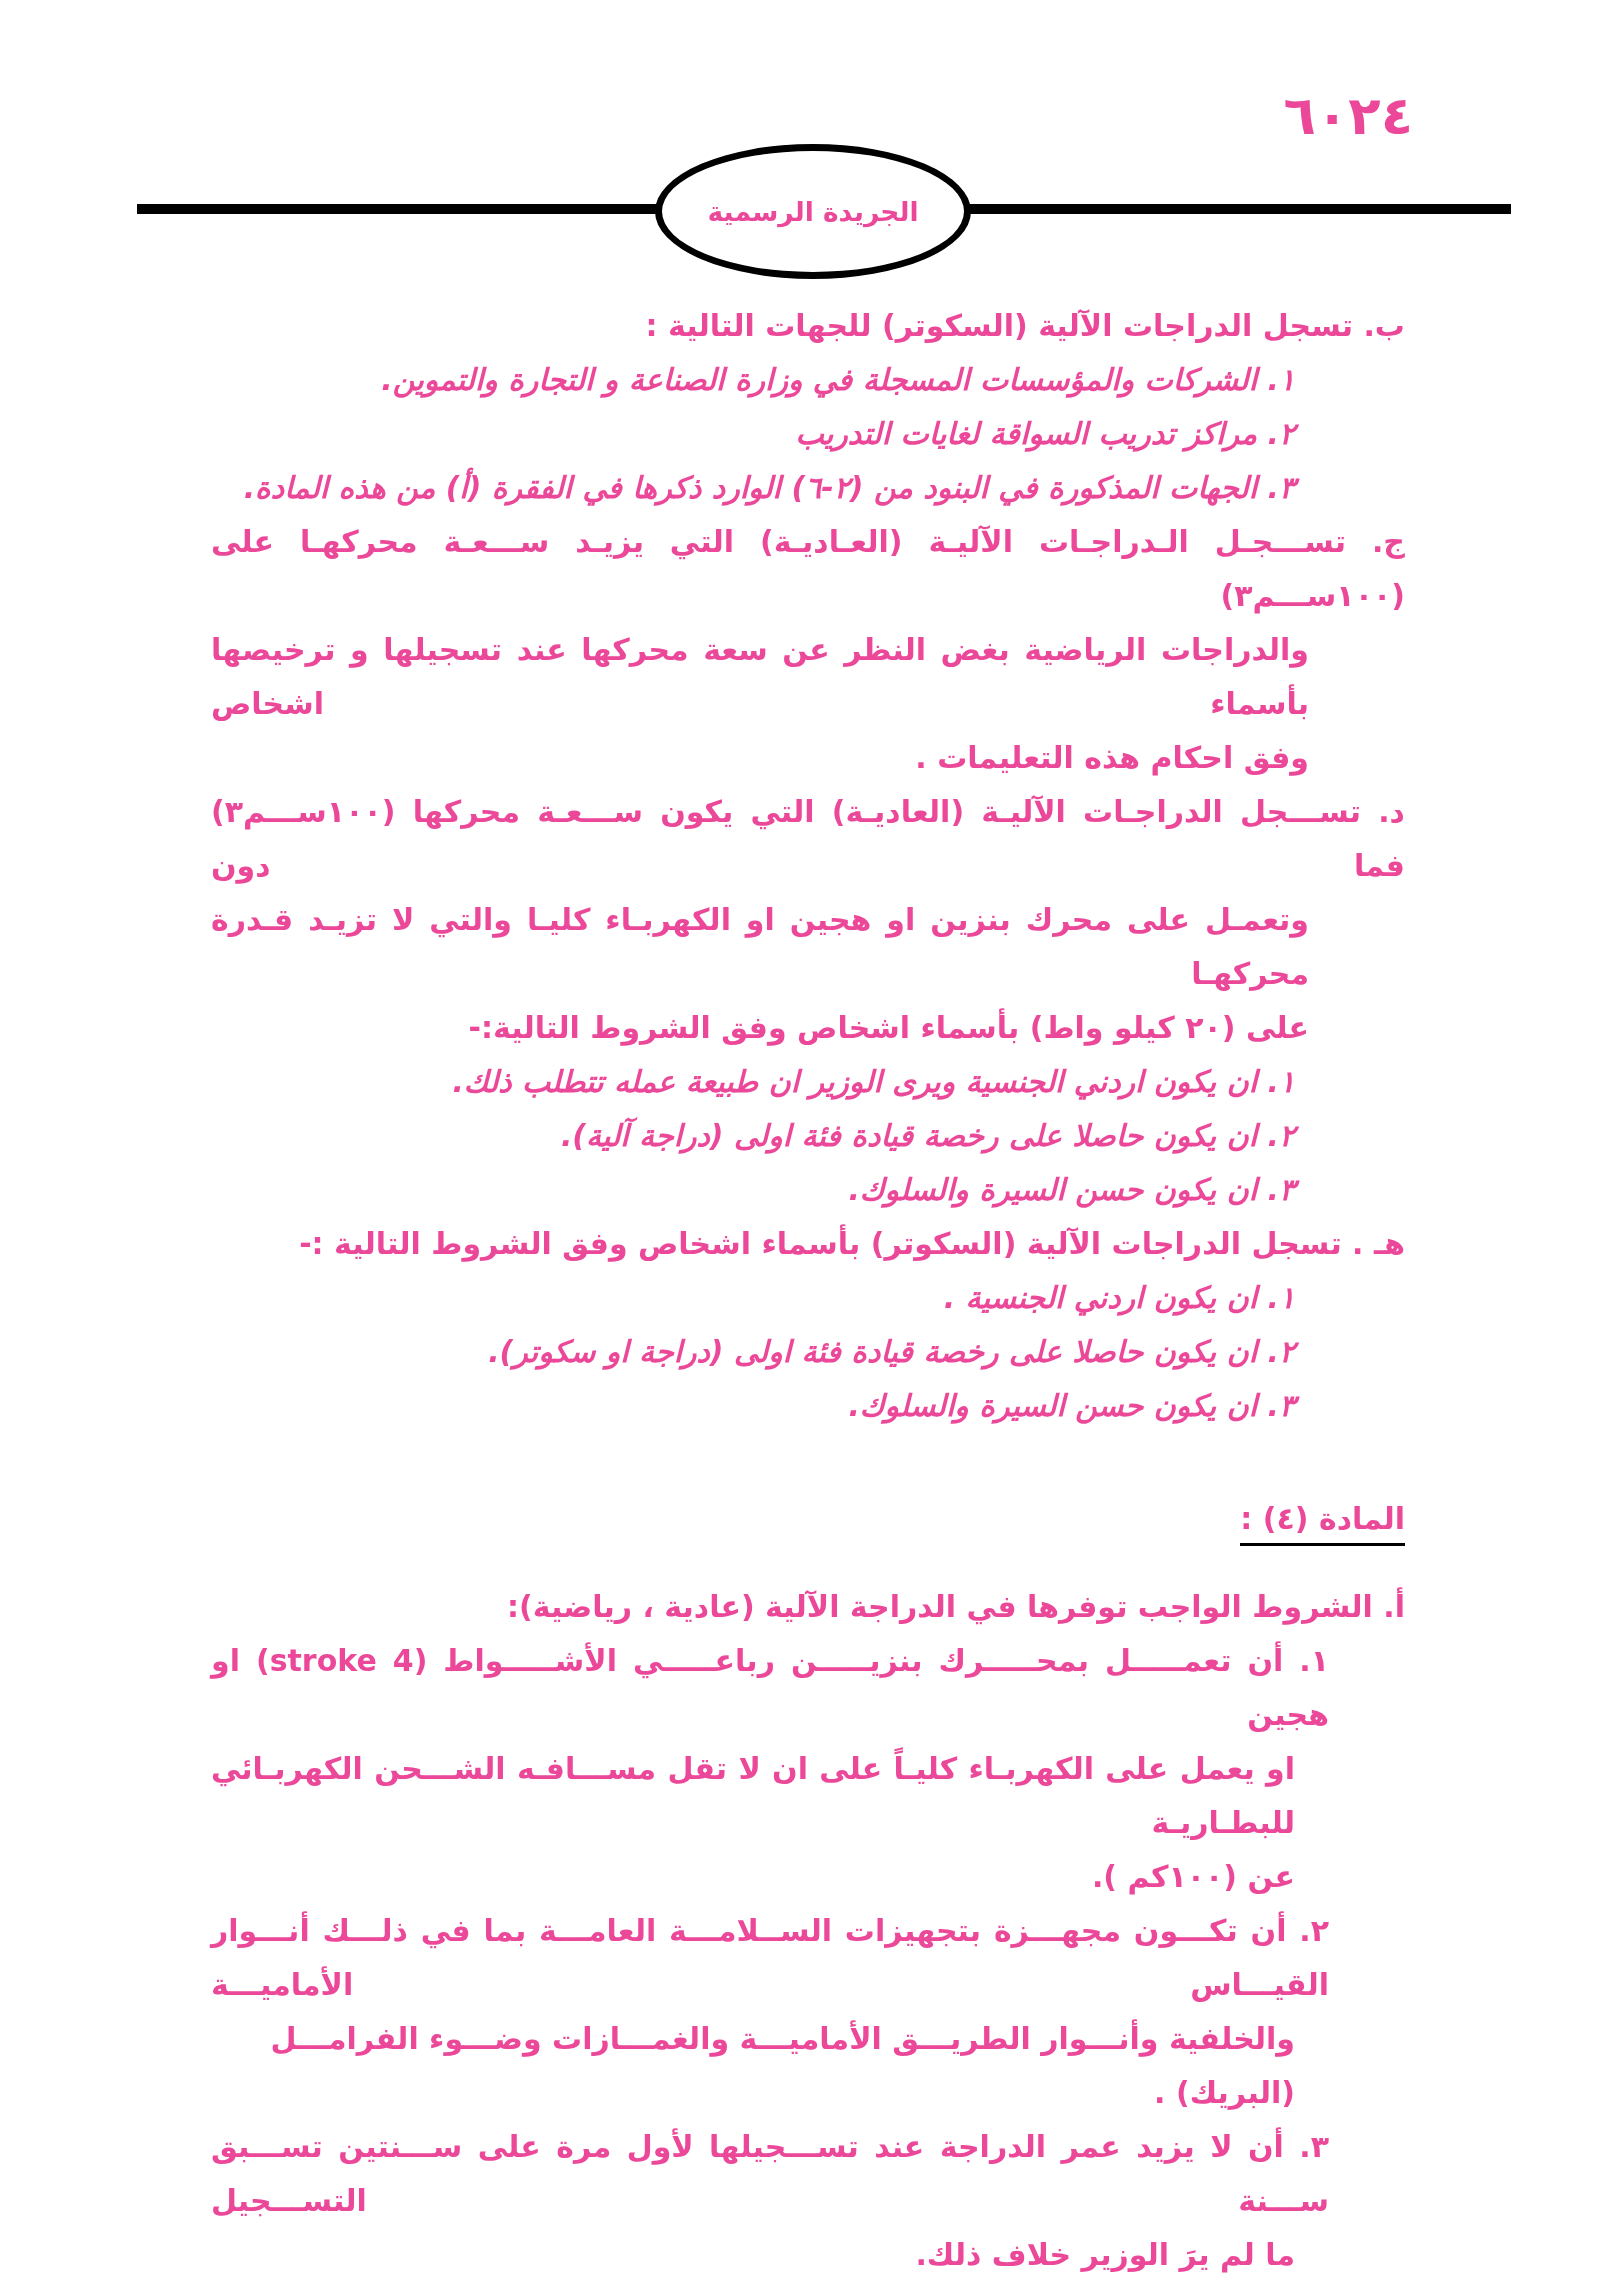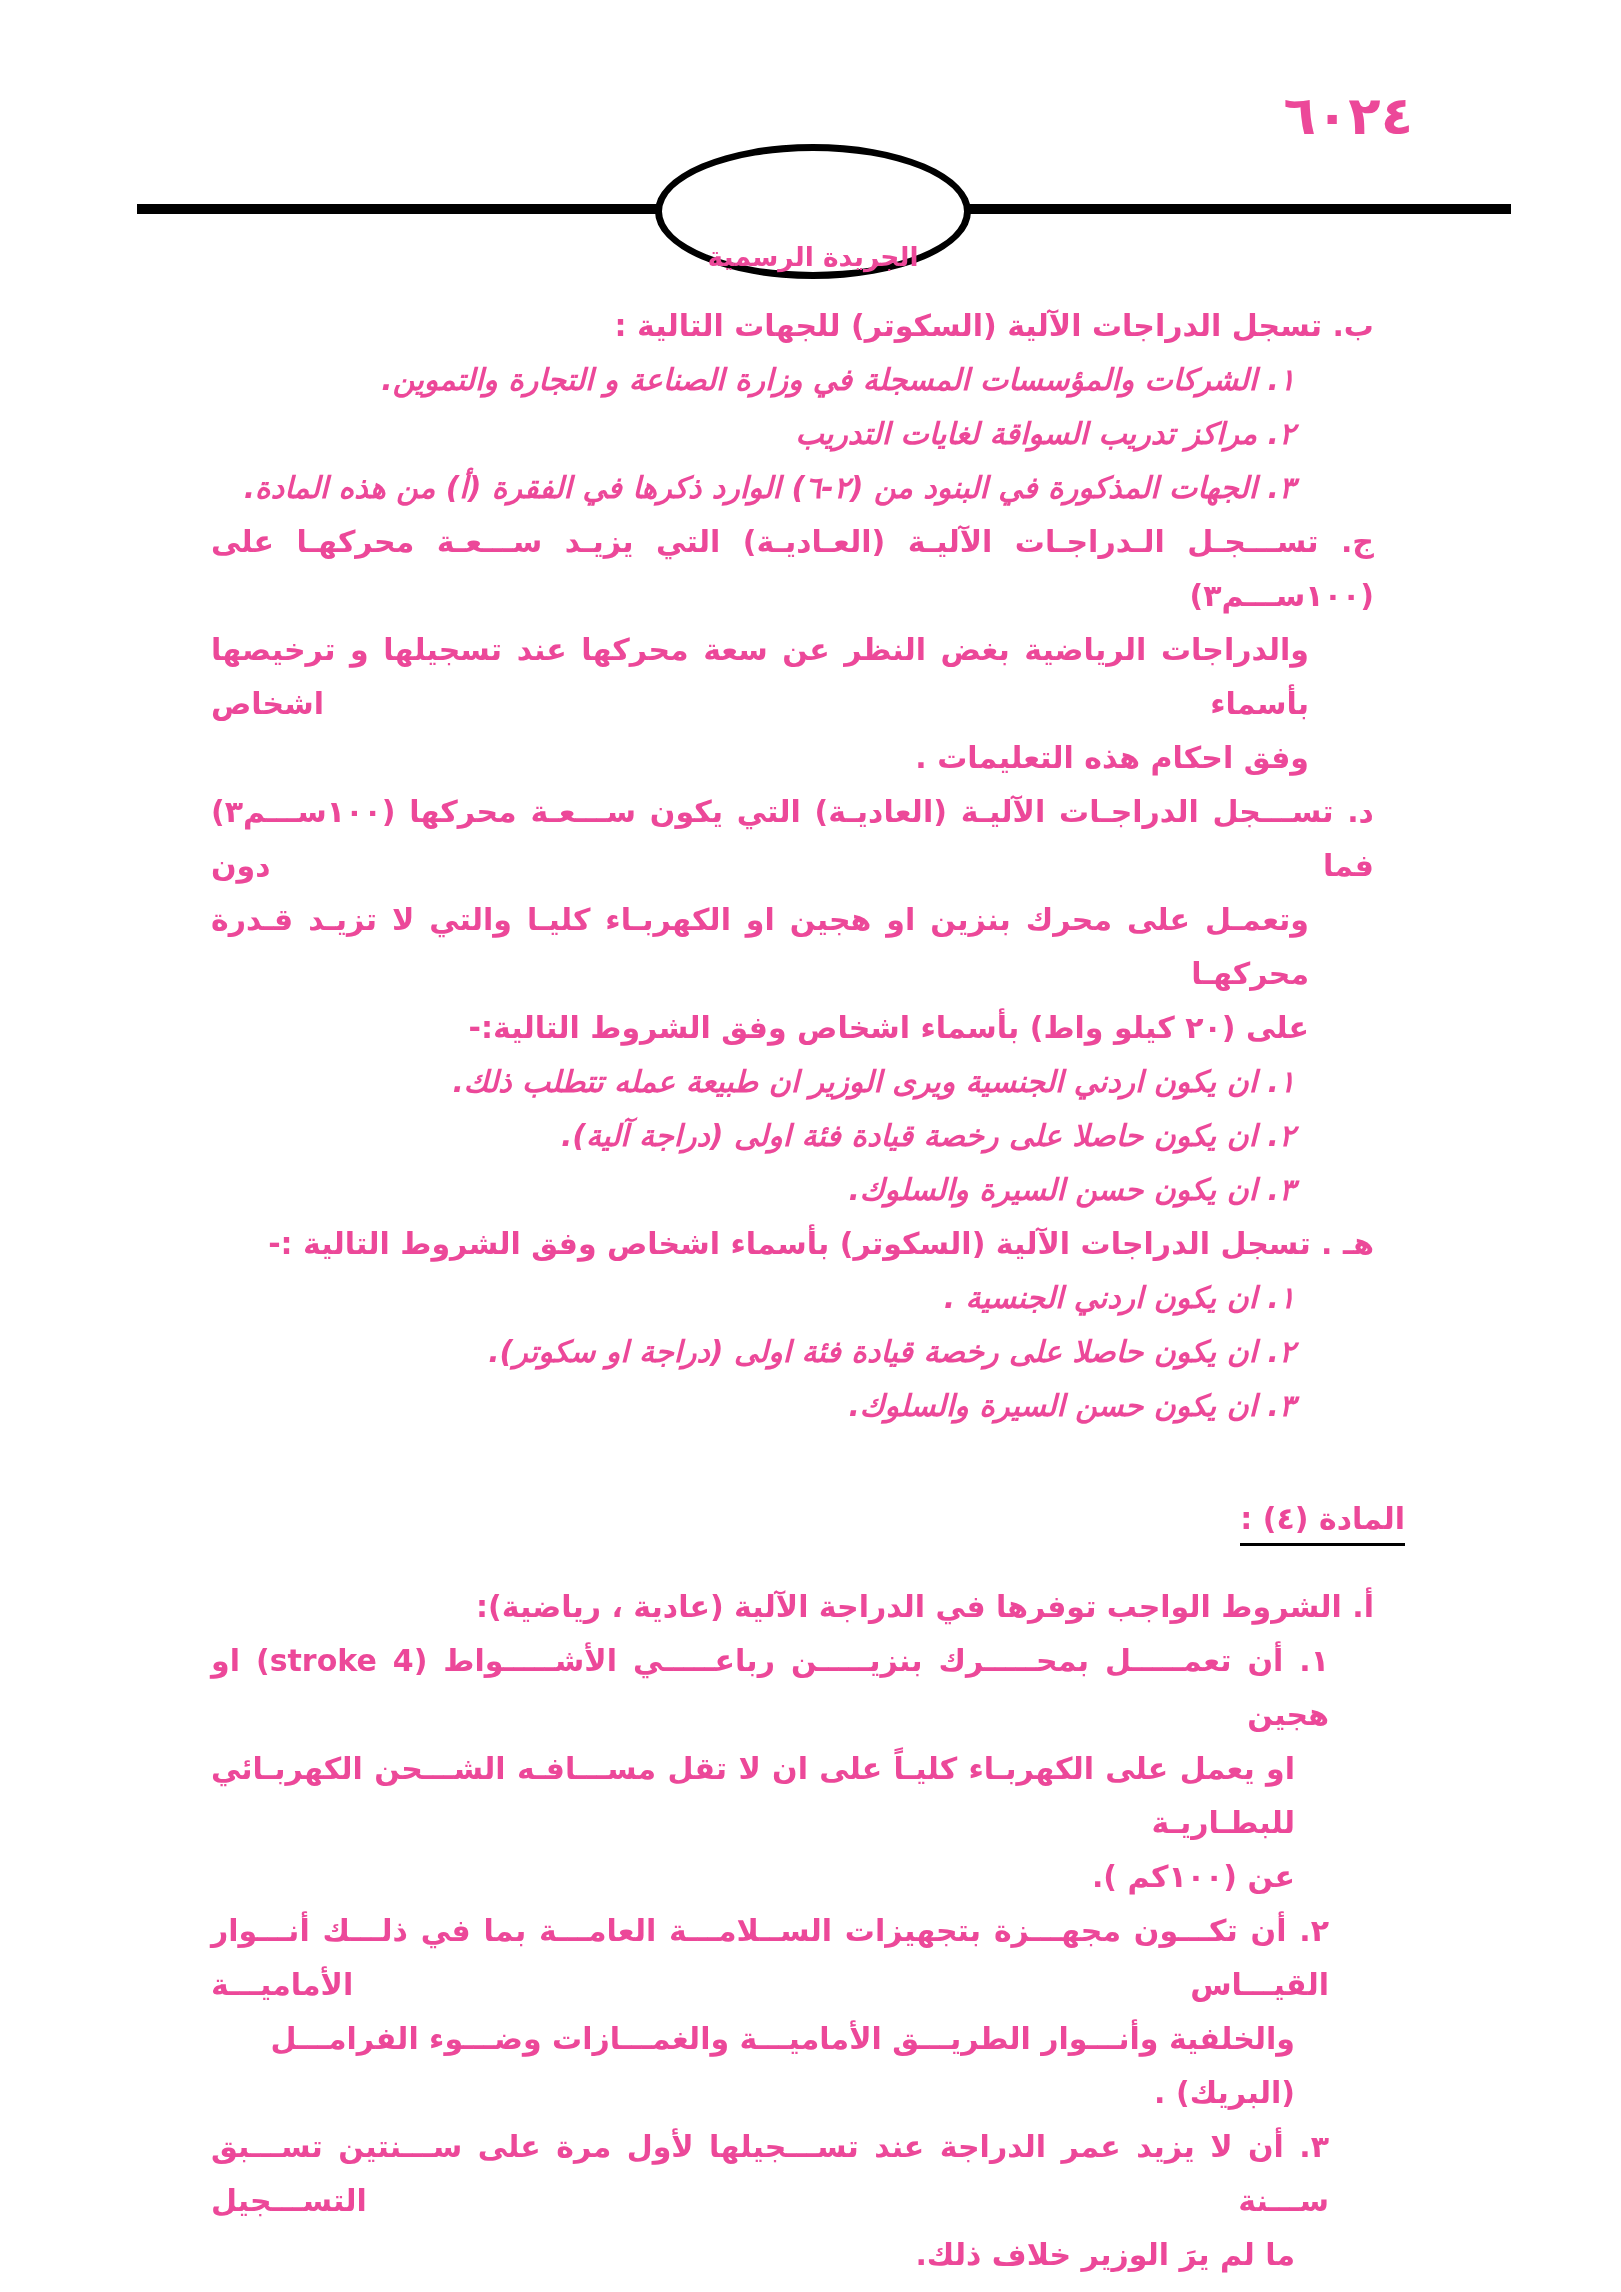--- a/index.html
+++ b/index.html
@@ -20,33 +20,33 @@
   }
   .rule{
     position:absolute;top:204px;left:137px;
     width:1374px;height:9.8px;background:#000;
   }
   .badge{
     position:absolute;left:655px;top:144px;
     width:316px;height:135px;
     background:#fff;border:7.8px solid #000;border-radius:50%;
     box-sizing:border-box;
-    display:flex;align-items:flex-end;justify-content:center;
+    display:flex;align-items:center;justify-content:center;
     z-index:2;
   }
   .badge-label{font-size:26.5px;}
   
   .body-text{
     position:absolute;top:299px;left:0;right:0;
     padding:0 216px 0 211px;
     font-size:30px;line-height:54px;
     text-align:right;
   }
   .ln{white-space:normal;}
-  .top{margin-right:31px;}
+  .top{}
   .topcont{margin-right:96px;}
   .sub1{margin-right:110px;font-style:italic;}
   .sub2{margin-right:76px;}
   .cont2{margin-right:110px;}
   .j{text-align:justify;text-align-last:justify;text-justify:inter-word;}
   .heading{margin:59px 0 34px 0;}
   .heading span{border-bottom:3.9px solid #000;padding-bottom:6.9px;}
 </style>
 </head>
 <body>

